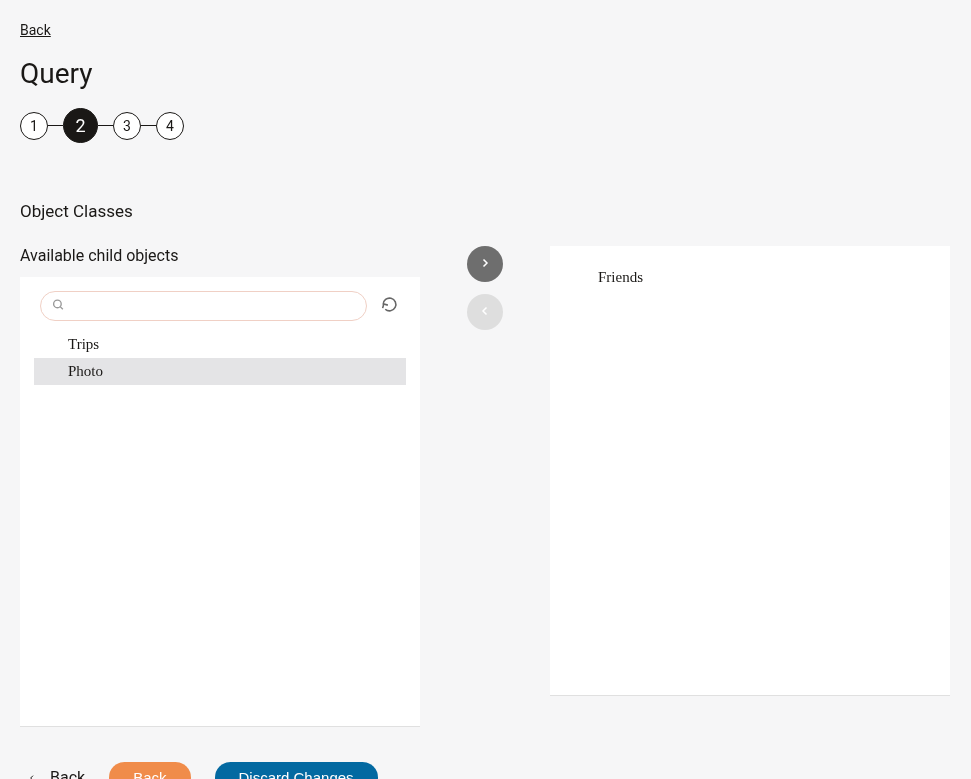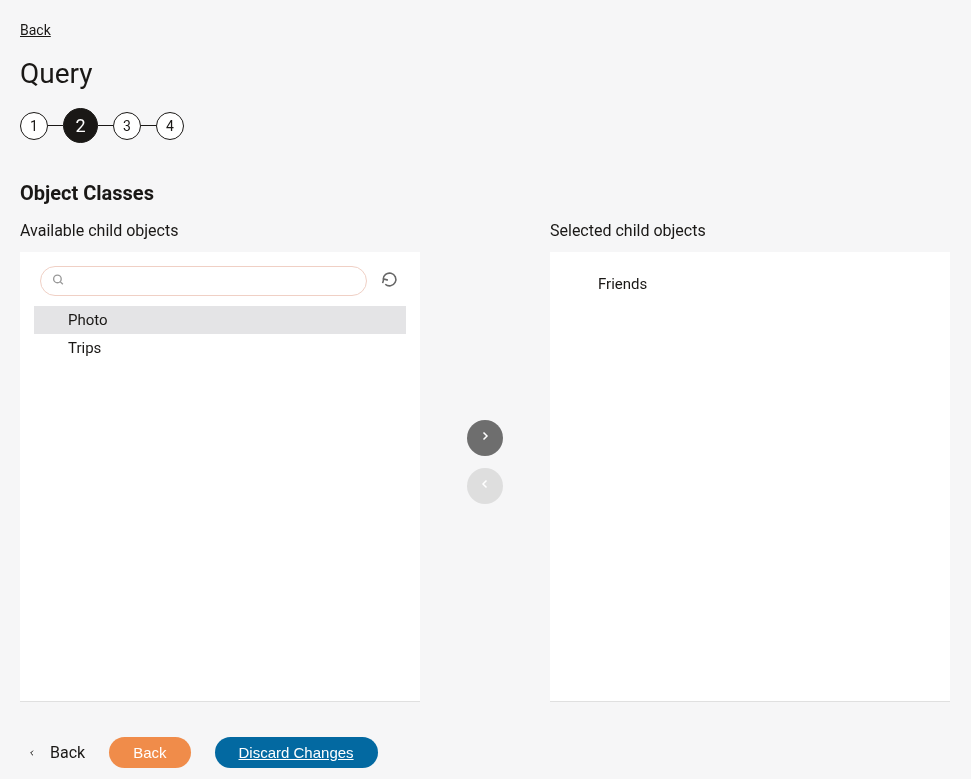--- a/index.html
+++ b/index.html
@@ -45,28 +45,28 @@
     background: #1a1816;
     color: #fff;
     font-size: 18px;
   }
   .step-line {
     width: 15px;
     height: 1.5px;
     background: #1a1816;
   }
   .section-title {
-    font-size: 20px;
-    font-weight: 700;
-    margin-top: 38px;
+    font-size: 17px;
+    font-weight: 400;
+    margin-top: 58px;
   }
   .dual-list {
     display: flex;
-    align-items: center;
-    margin-top: 16px;
+    align-items: flex-start;
+    margin-top: 25px;
     gap: 0;
   }
   .list-col {
     display: flex;
     flex-direction: column;
   }
   .list-label {
     font-size: 16px;
     font-weight: 400;
     color: #1a1816;
@@ -115,20 +115,21 @@
     align-items: center;
     padding: 4px;
   }
   .list-items {
     margin-top: 10px;
   }
   .list-item {
     padding: 5px 10px 5px 34px;
     font-size: 15px;
     cursor: pointer;
+    font-family: Liberation Serif, serif;
   }
   .list-item.selected {
     background: #e4e4e6;
   }
   .right-list .list-items {
     margin-top: 4px;
   }
   .right-list .list-item {
     padding-left: 34px;
   }
@@ -230,22 +231,22 @@
         <button class="refresh-btn">
           <span>
             <svg width="17" height="17" viewBox="0 0 24 24" fill="none" stroke="currentColor" stroke-width="2.2">
                 <path d="M3 12a9 9 0 1 1 3 6.7"></path>
                 <polyline points="3 18 3 12 9 12" transform="rotate(15 6 15)"></polyline>
               </svg>
           </span>
         </button>
       </div>
       <div class="list-items">
+        <div class="list-item">Trips</div>
         <div class="list-item selected">Photo</div>
-        <div class="list-item">Trips</div>
       </div>
     </div>
   </div>
 
   <div class="arrows">
     <button class="arrow-btn enabled">
       <span>
         <svg width="12" height="12" viewBox="0 0 24 24" fill="none" stroke="currentColor" stroke-width="3">
             <polyline points="9 5 16 12 9 19"></polyline>
           </svg>
@@ -254,21 +255,20 @@
     <button class="arrow-btn disabled">
       <span>
         <svg width="12" height="12" viewBox="0 0 24 24" fill="none" stroke="currentColor" stroke-width="3">
             <polyline points="15 5 8 12 15 19"></polyline>
           </svg>
       </span>
     </button>
   </div>
 
   <div class="list-col">
-    <div class="list-label">Selected child objects</div>
     <div class="list-box right-list">
       <div class="list-items">
         <div class="list-item">Friends</div>
       </div>
     </div>
   </div>
 
 </div>
 
 <div class="footer">

